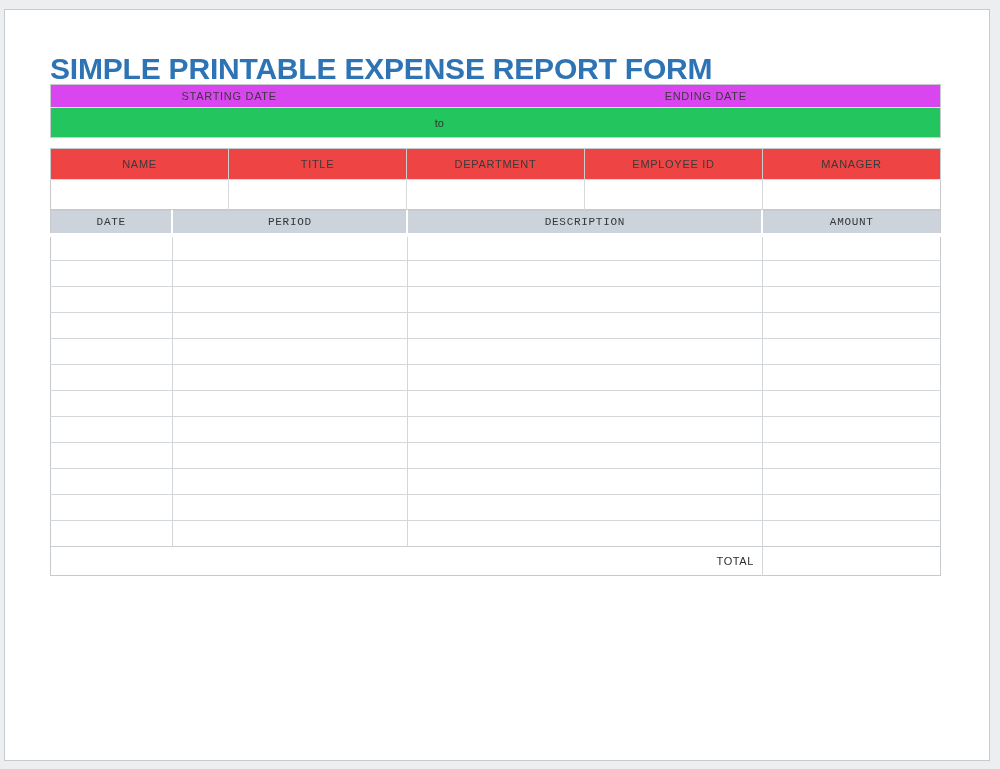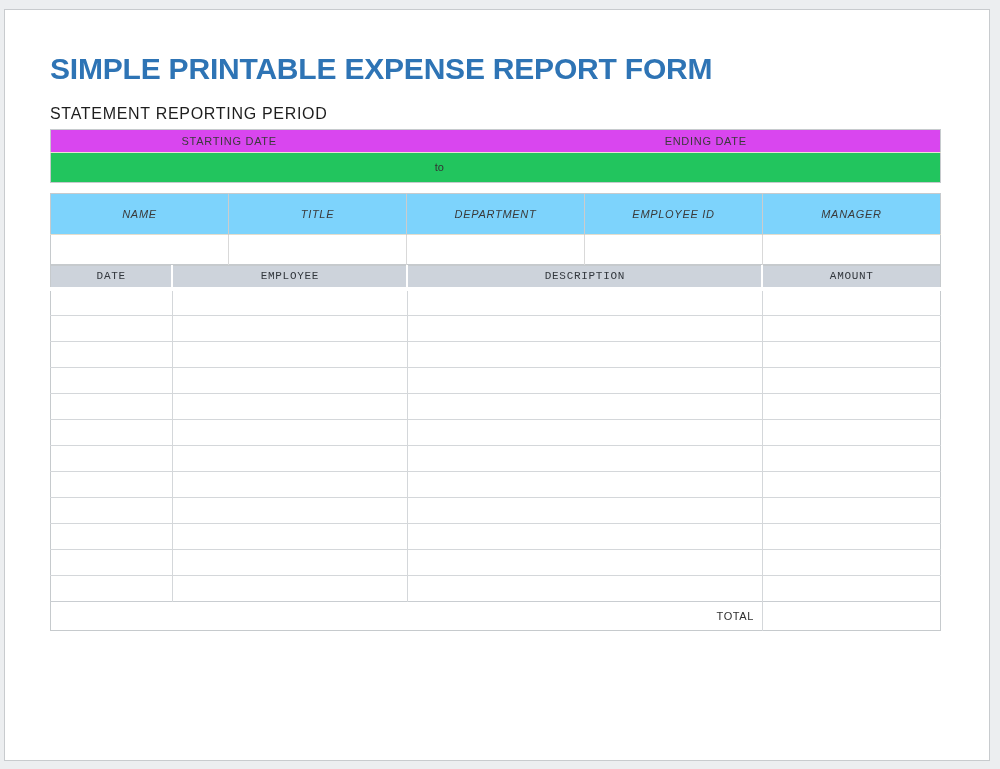--- a/index.html
+++ b/index.html
@@ -50,21 +50,21 @@
     text-align:center;
   }
   td { font-size:11px; color:#333; text-align:center; }
 
   
   .rp-table th { background:#d946ef; height:23px; border-bottom:1px solid #e9e3d3; }
   .rp-table td { height:30px; background:#22c55e; }
 
   
   .emp-table { margin-top:10px; }
-  .emp-table th { background:#7dd3fc; height:41px; border-left:1px solid #cccccc;font-style:italic; }
+  .emp-table th { background:#ef4444; height:31px; border-left:1px solid #cccccc; }
   .emp-table th:first-child { border-left:none; }
   .emp-table td { height:30px; border-left:1px solid #d9d9d9; border-top:1px solid #e3ddcd; }
   .emp-table td:first-child { border-left:none; }
 
   
   .exp-table thead th {
     background:#CDD3DB;
     height:24px;
     color:#32373d;
     border-left:2px solid #ffffff;
@@ -87,21 +87,20 @@
   }
   .exp-table tfoot .total-field { border-left:1px solid #d4d7da; }
 </style>
 </head>
 <body>
 
 <div class="page">
 
   <h1 class="title">SIMPLE PRINTABLE EXPENSE REPORT FORM</h1>
 
-  <h2 class="section rp-heading">STATEMENT REPORTING PERIOD</h2>
 
   <table class="tbl rp-table">
     <colgroup>
       <col style="width:40.1%">
         <col style="width:7.2%">
         <col style="width:52.7%">
     </colgroup>
     <thead>
       <tr>
         <th>STARTING DATE</th>
@@ -150,21 +149,21 @@
   <table class="tbl exp-table">
     <colgroup>
       <col style="width:13.7%">
         <col style="width:26.4%">
         <col style="width:39.9%">
         <col style="width:20%">
     </colgroup>
     <thead>
       <tr>
         <th>DATE</th>
-        <th>EMPLOYEE</th>
+        <th>PERIOD</th>
         <th>DESCRIPTION</th>
         <th>AMOUNT</th>
       </tr>
     </thead>
     <tbody>
         <tr>
           <td></td>
           <td></td>
           <td></td>
           <td></td>

